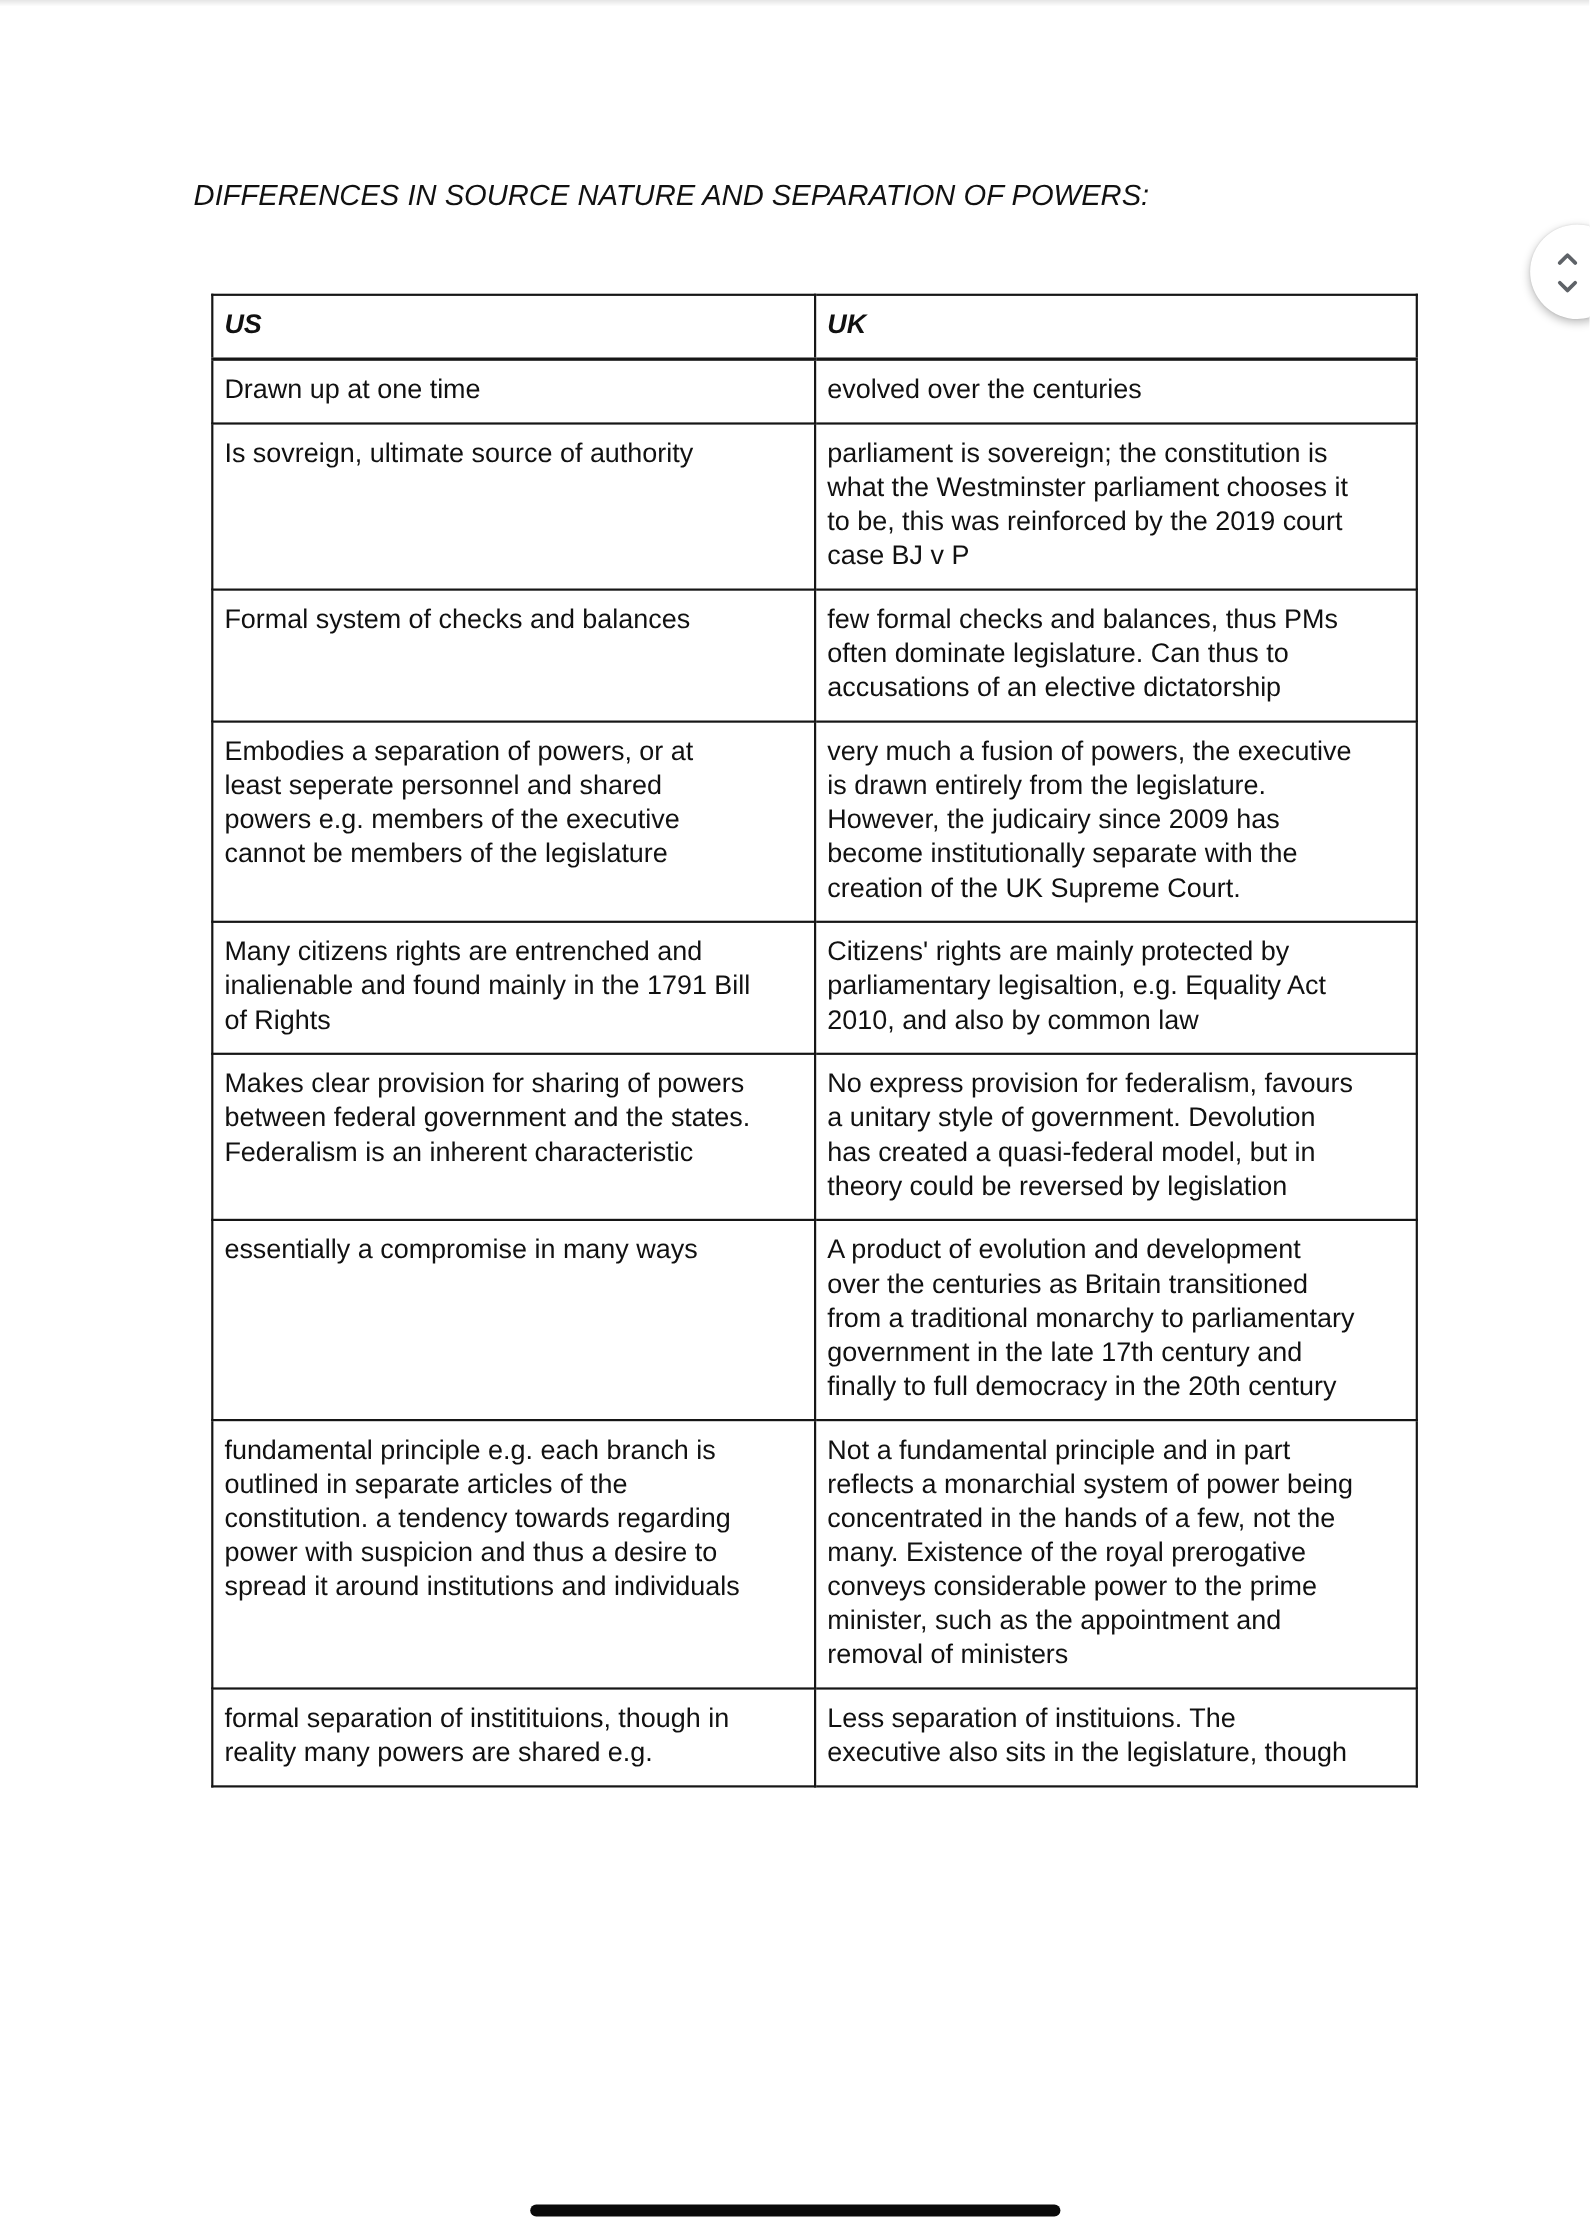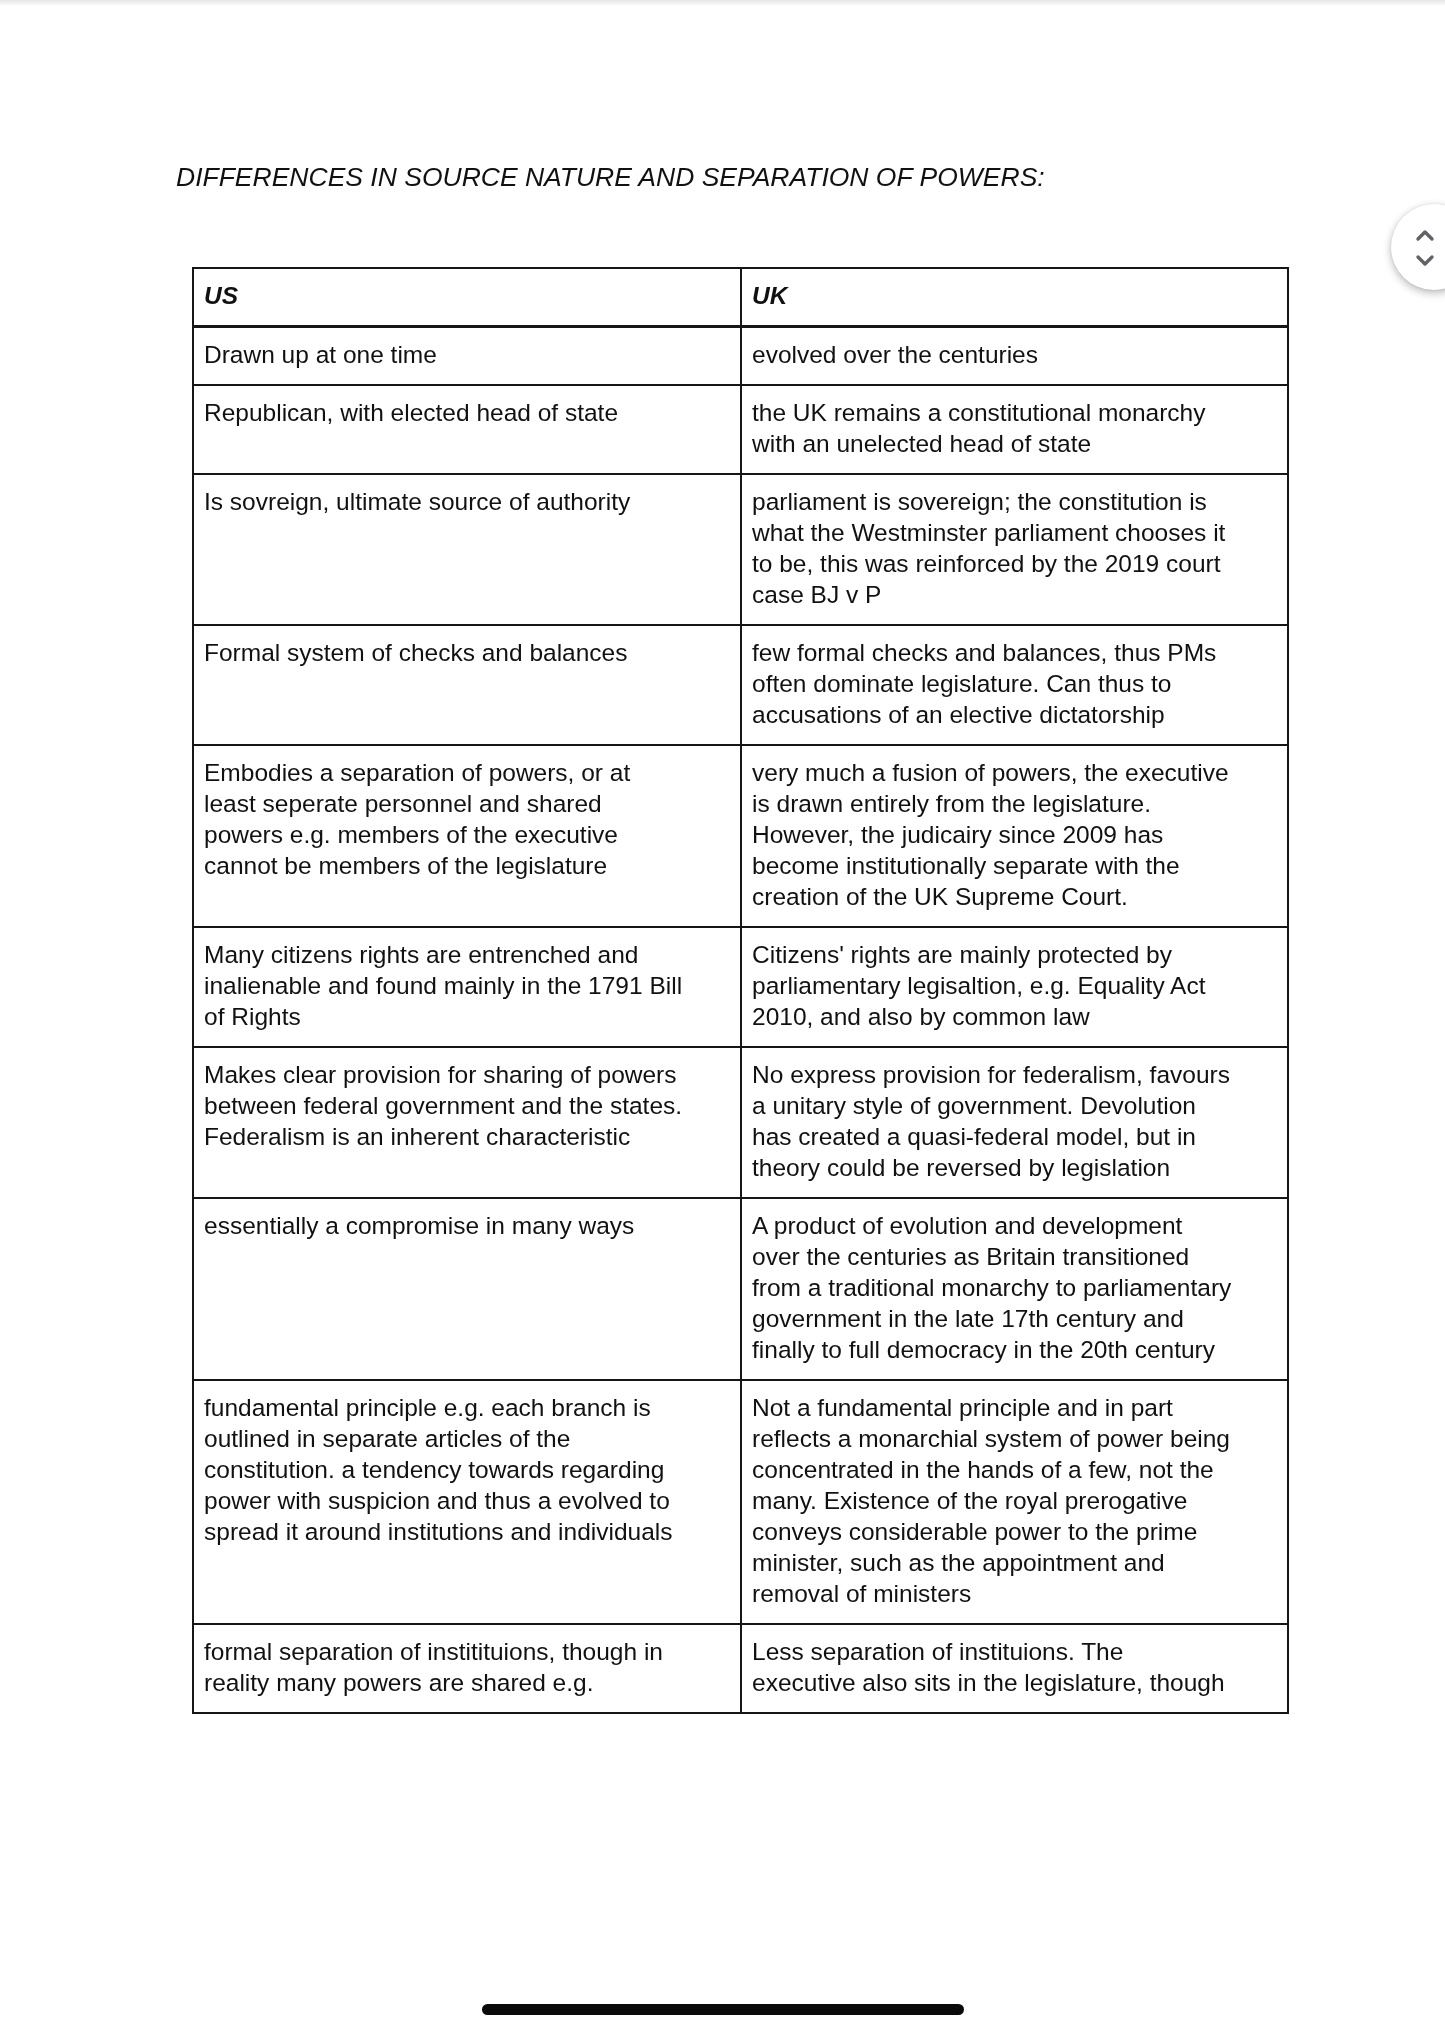--- a/index.html
+++ b/index.html
@@ -120,29 +120,20 @@
       <tr>
         <td>
           <span class="line">Drawn up at one time</span>
         </td>
         <td>
           <span class="line">evolved over the centuries</span>
         </td>
       </tr>
       <tr>
         <td>
-          <span class="line">Republican, with elected head of state</span>
-        </td>
-        <td>
-          <span class="line">the UK remains a constitutional monarchy</span>
-          <span class="line">with an unelected head of state</span>
-        </td>
-      </tr>
-      <tr>
-        <td>
           <span class="line">Is sovreign, ultimate source of authority</span>
         </td>
         <td>
           <span class="line">parliament is sovereign; the constitution is</span>
           <span class="line">what the Westminster parliament chooses it</span>
           <span class="line">to be, this was reinforced by the 2019 court</span>
           <span class="line">case BJ v P</span>
         </td>
       </tr>
       <tr>
@@ -205,21 +196,21 @@
           <span class="line">from a traditional monarchy to parliamentary</span>
           <span class="line">government in the late 17th century and</span>
           <span class="line">finally to full democracy in the 20th century</span>
         </td>
       </tr>
       <tr>
         <td>
           <span class="line">fundamental principle e.g. each branch is</span>
           <span class="line">outlined in separate articles of the</span>
           <span class="line">constitution. a tendency towards regarding</span>
-          <span class="line">power with suspicion and thus a evolved to</span>
+          <span class="line">power with suspicion and thus a desire to</span>
           <span class="line">spread it around institutions and individuals</span>
         </td>
         <td>
           <span class="line">Not a fundamental principle and in part</span>
           <span class="line">reflects a monarchial system of power being</span>
           <span class="line">concentrated in the hands of a few, not the</span>
           <span class="line">many. Existence of the royal prerogative</span>
           <span class="line">conveys considerable power to the prime</span>
           <span class="line">minister, such as the appointment and</span>
           <span class="line">removal of ministers</span>

